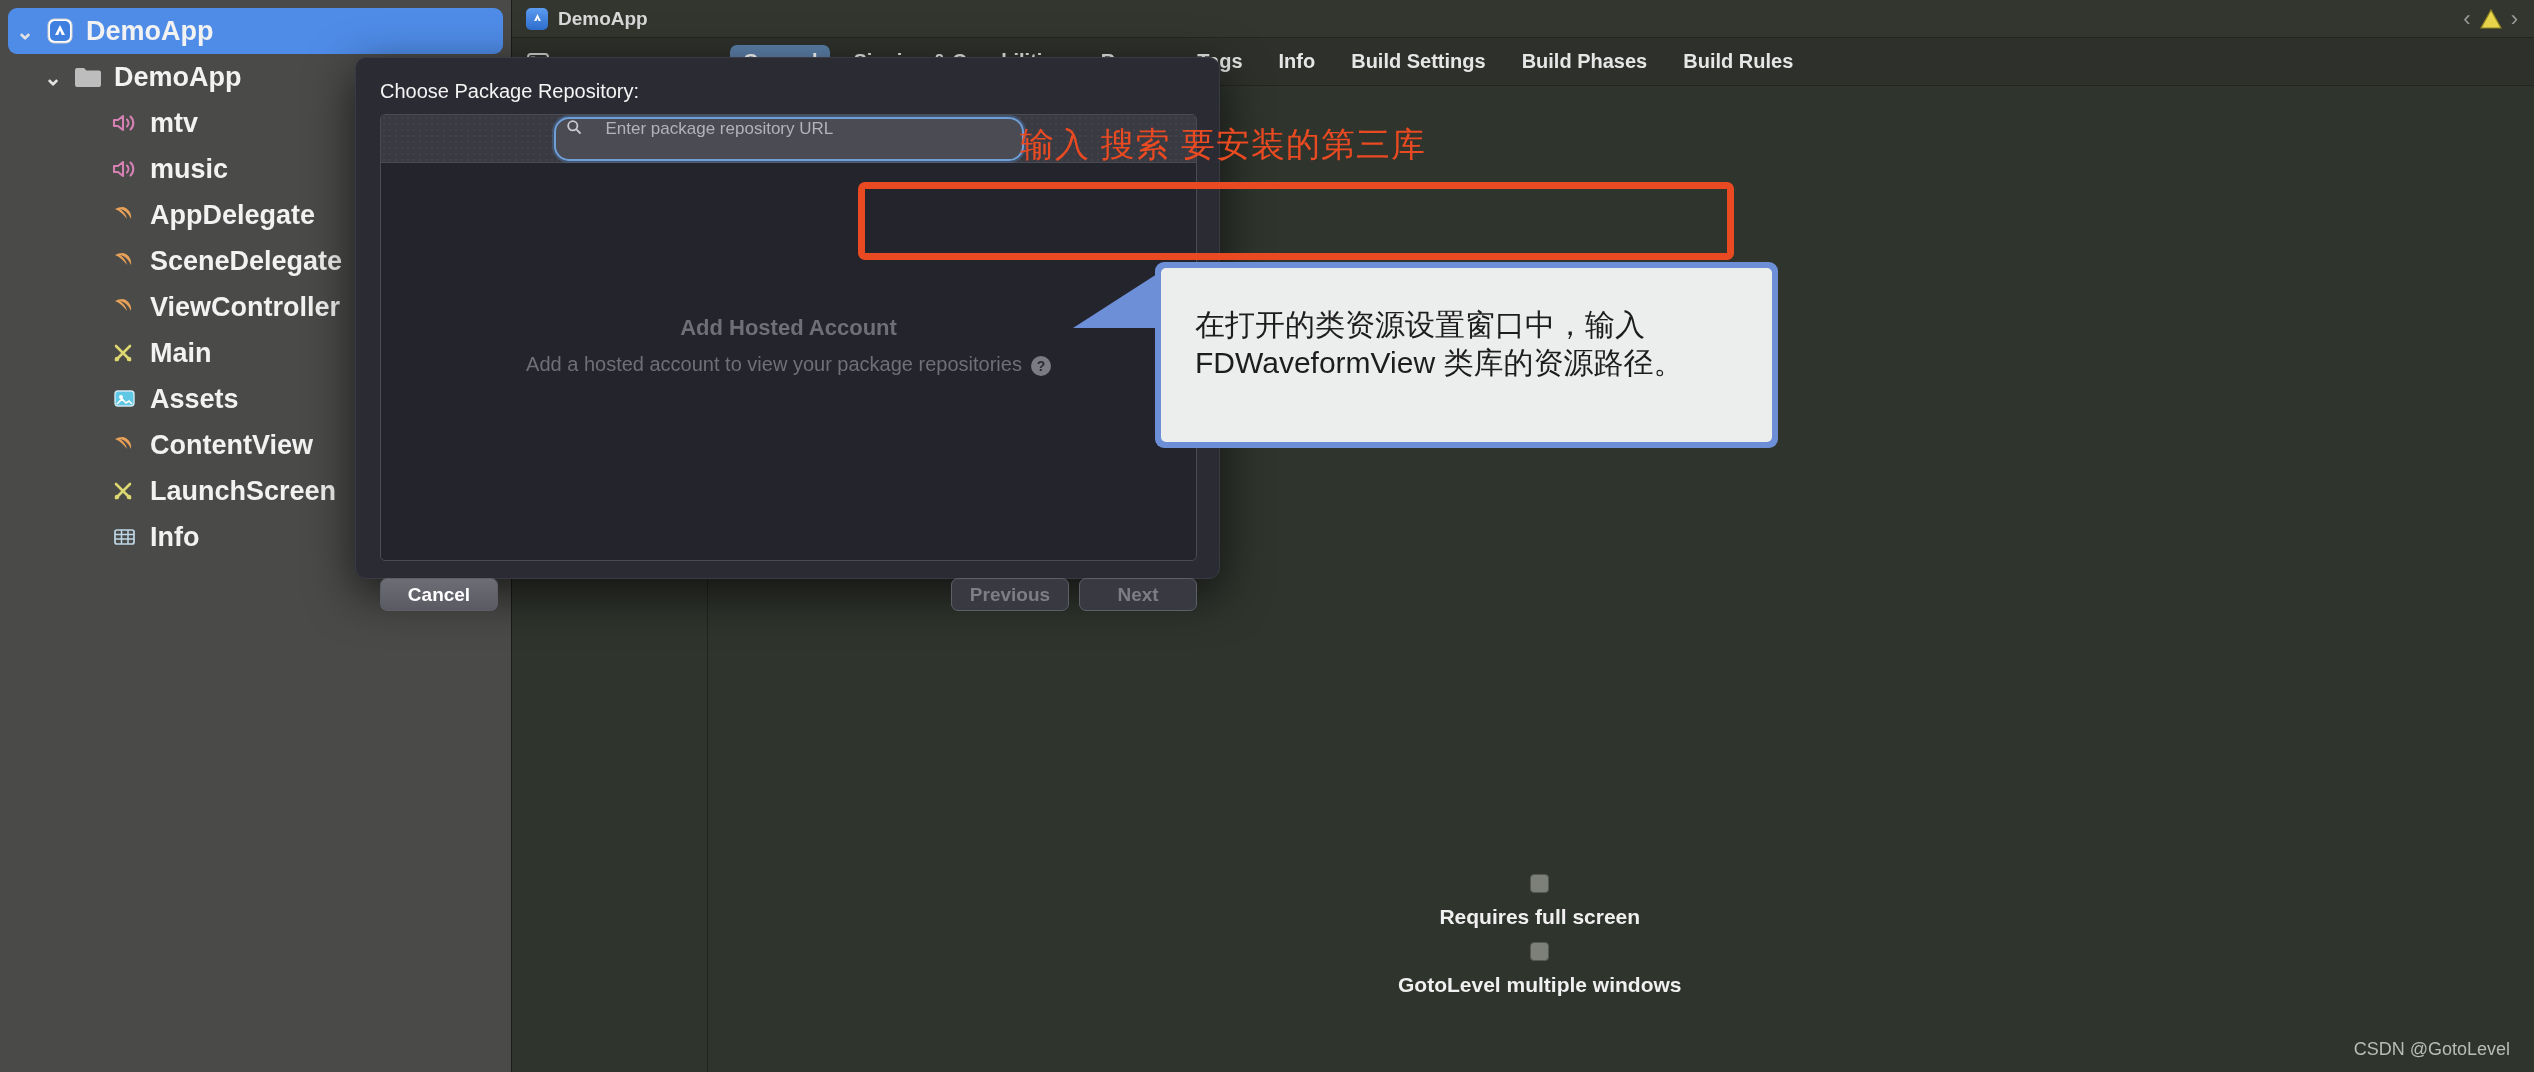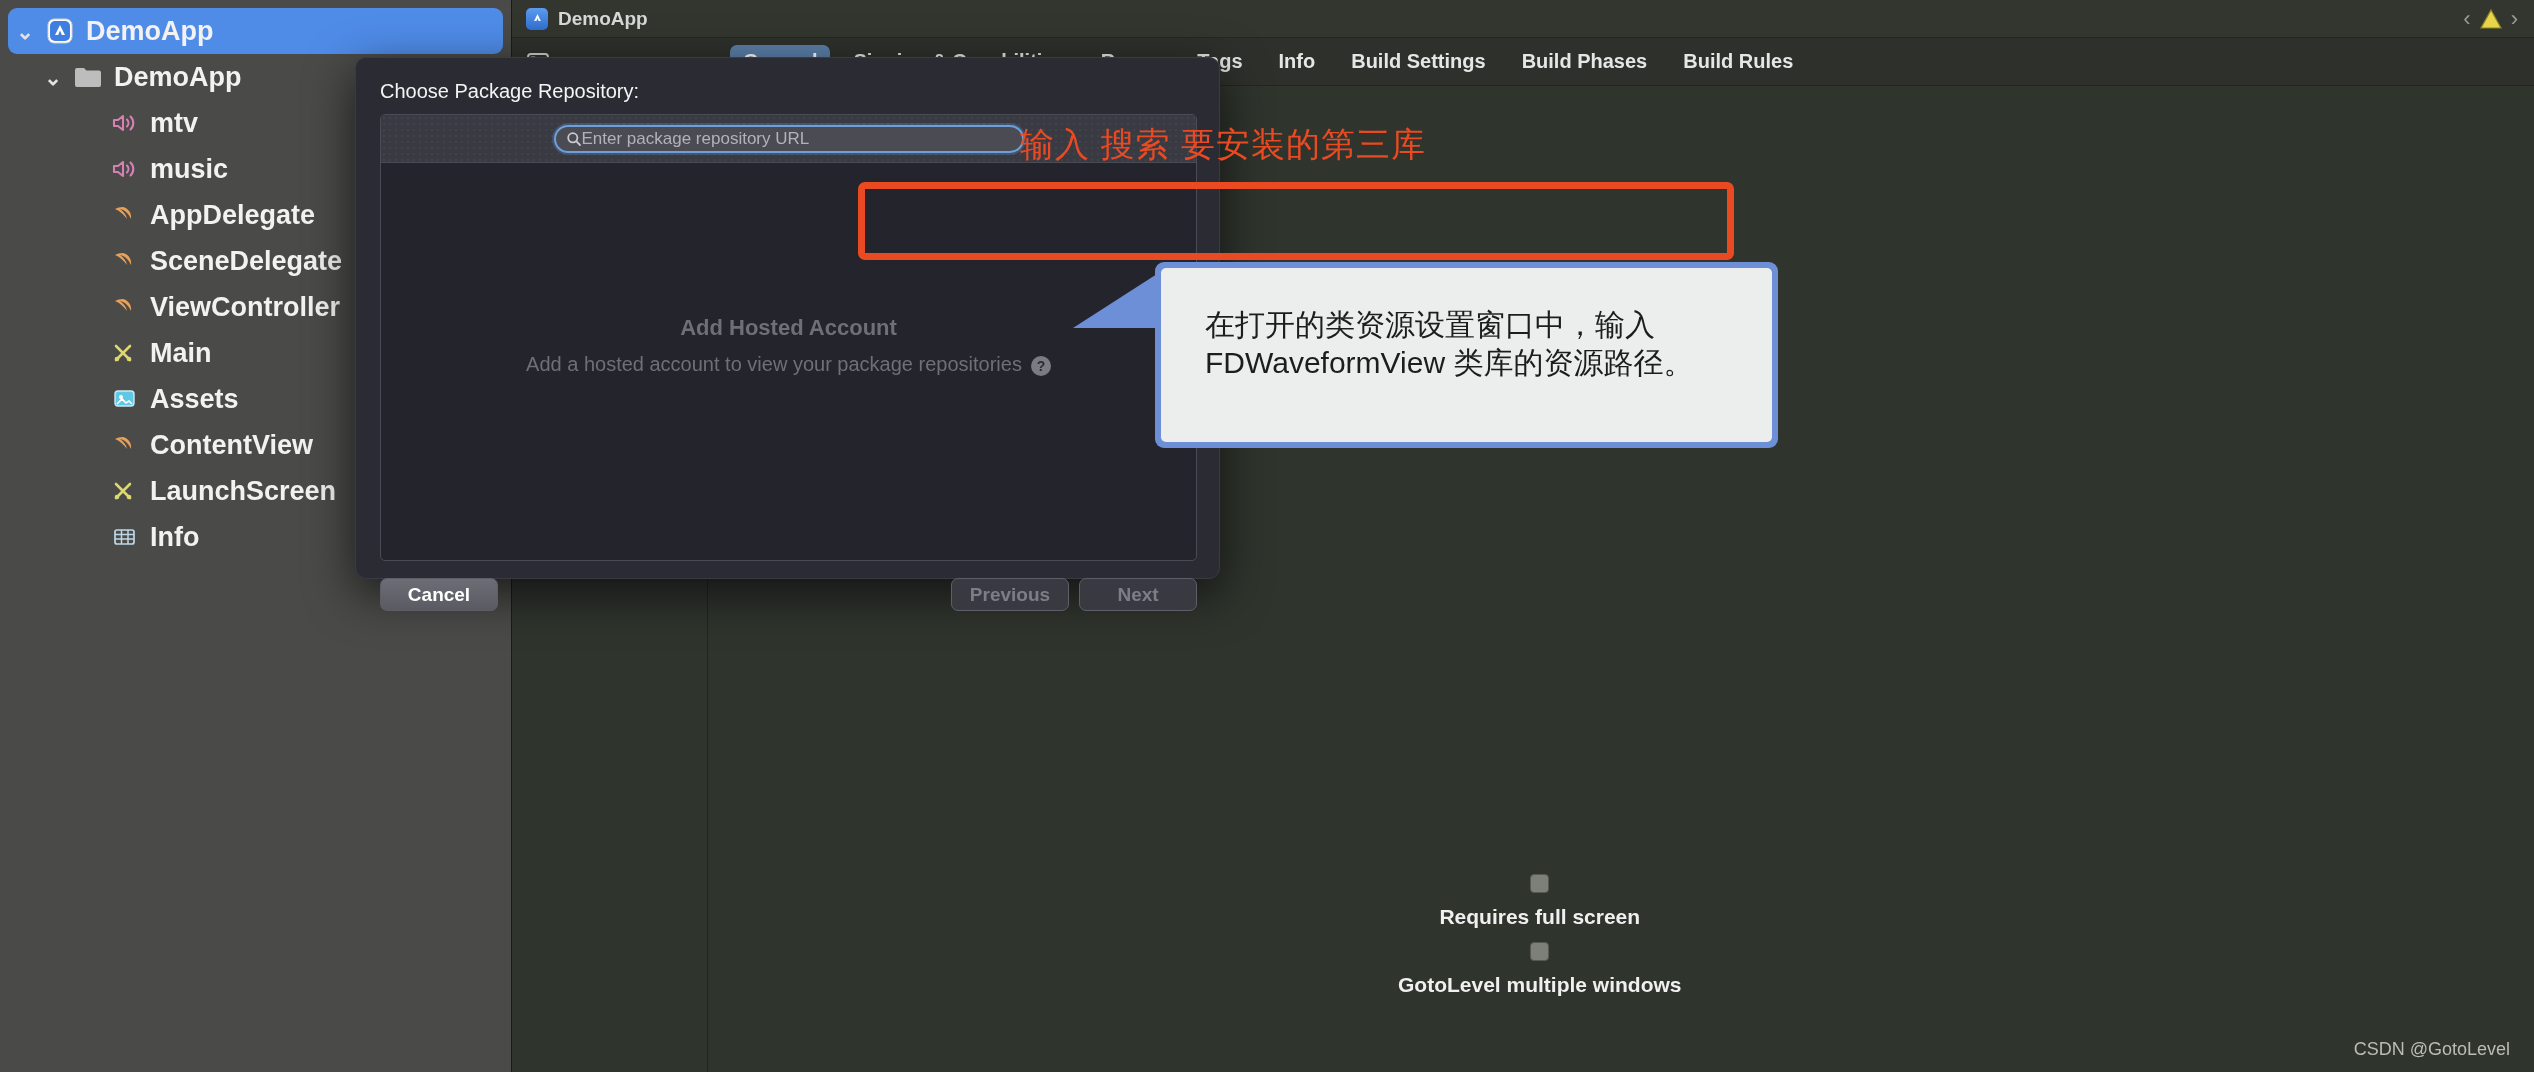--- a/index.html
+++ b/index.html
@@ -166,26 +166,26 @@
   #list-toolbar {
     height: 48px; width: 100%;
     background:
       radial-gradient(circle, rgba(255,255,255,.045) 1px, transparent 1px)
       0 0 / 6px 6px,
       #3a3a42;
     border-bottom: 1px solid #4b4b56;
     display: flex; align-items: center; justify-content: center;
   }
   #search-field {
-    width: 470px; height: 28px;
+    width: 470px; height: 44px;
     background: #4b4b53;
     border: 2px solid #6f9fd6;
     border-radius: 15px;
-    display: flex; align-items: center;
-    padding: 0 10px; gap: 0;
+    display: flex; 
+    padding: 0 10px; gap: 24px;
     box-shadow: 0 0 0 2px rgba(90,150,225,.28);
   }
   #search-field .ph {
     color: #b2b2b8; font-size: 17px; white-space: nowrap;
   }
   #empty-state {
     position: absolute; left: 0; top: 200px; width: 100%;
     text-align: center;
   }
   #empty-title {
@@ -239,21 +239,21 @@
     position: absolute; left: 1155px; top: 262px;
     width: 623px; height: 186px;
     background: #6d8fd8;
     border-radius: 9px;
     padding: 6px;
   }
   #callout-inner {
     width: 100%; height: 100%;
     background: #eceded;
     border-radius: 5px;
-    padding: 38px 44px;
+    padding: 38px 34px;
   }
   #callout-text {
     color: #1d1d1d; font-size: 30px; line-height: 1.26;
   }
   #callout-tail {
     position: absolute; left: -82px; top: 12px;
     width: 0; height: 0;
     border-left: 84px solid transparent;
     border-bottom: 54px solid #6d8fd8;
   }

